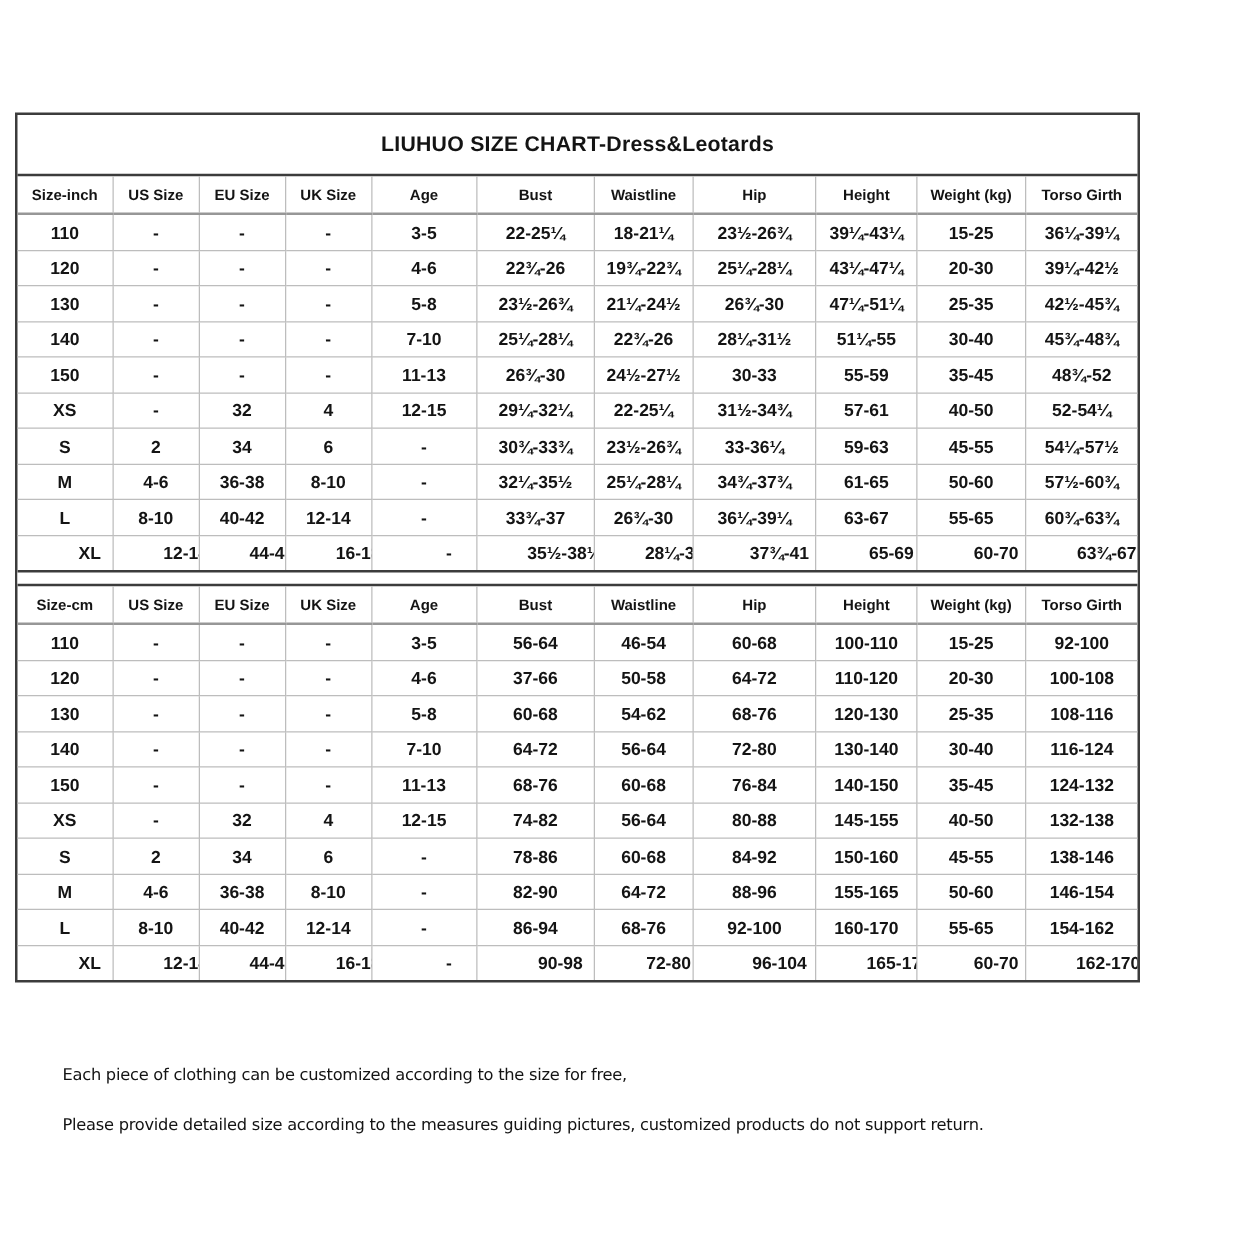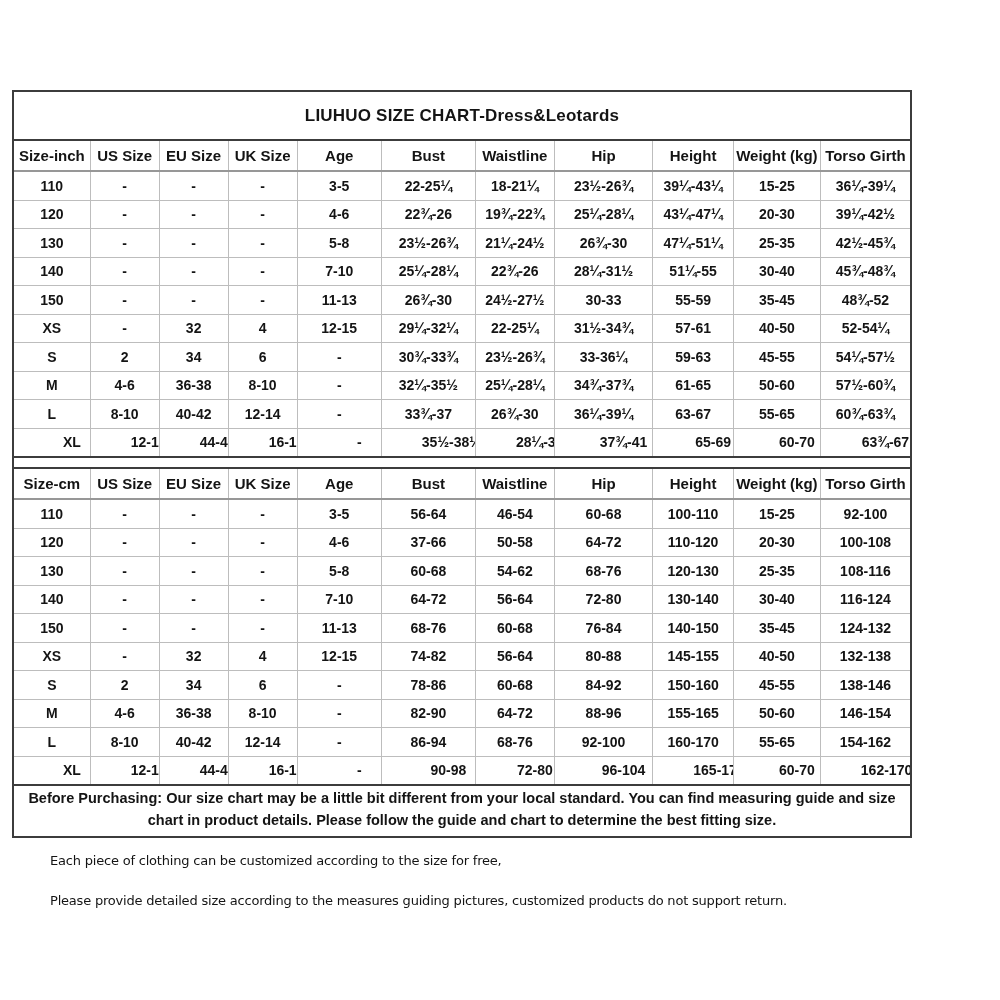--- a/index.html
+++ b/index.html
@@ -43,21 +43,21 @@
     text-align: center;
     vertical-align: middle;
     font-weight: 700;
     border: 1px solid #bdbdbd;
     padding: 0;
     white-space: nowrap;
     overflow: hidden;
   }
   .size-table th {
     height: 29px;
-    font-size: 15px;
+    font-size: 12px;
     border-top: none;
     border-bottom: 2px solid #979797;
   }
   .size-table td {
     height: 27.5px;
     font-size: 14px;
   }
   .size-table th:first-child, .size-table td:first-child { border-left: none; }
   .size-table th:last-child,  .size-table td:last-child  { border-right: none; }
   .size-table tbody tr:last-child td { border-bottom: none; padding-left: 40px; }
@@ -415,18 +415,17 @@
           <td>90-98</td>
           <td>72-80</td>
           <td>96-104</td>
           <td>165-175</td>
           <td>60-70</td>
           <td>162-170</td>
         </tr>
       </tbody>
     </table>
 
-  <div class="note-row">Before Purchasing: Our size chart may be a little bit different from your local standard. You can find measuring guide and size chart in product details. Please follow the guide and chart to determine the best fitting size.</div>
 </div>
 
 <div class="footer-line" id="footer-line-1">Each piece of clothing can be customized according to the size for free,</div>
 
 <div class="footer-line" id="footer-line-2">Please provide detailed size according to the measures guiding pictures, customized products do not support return.</div>
 
 </body></html>

